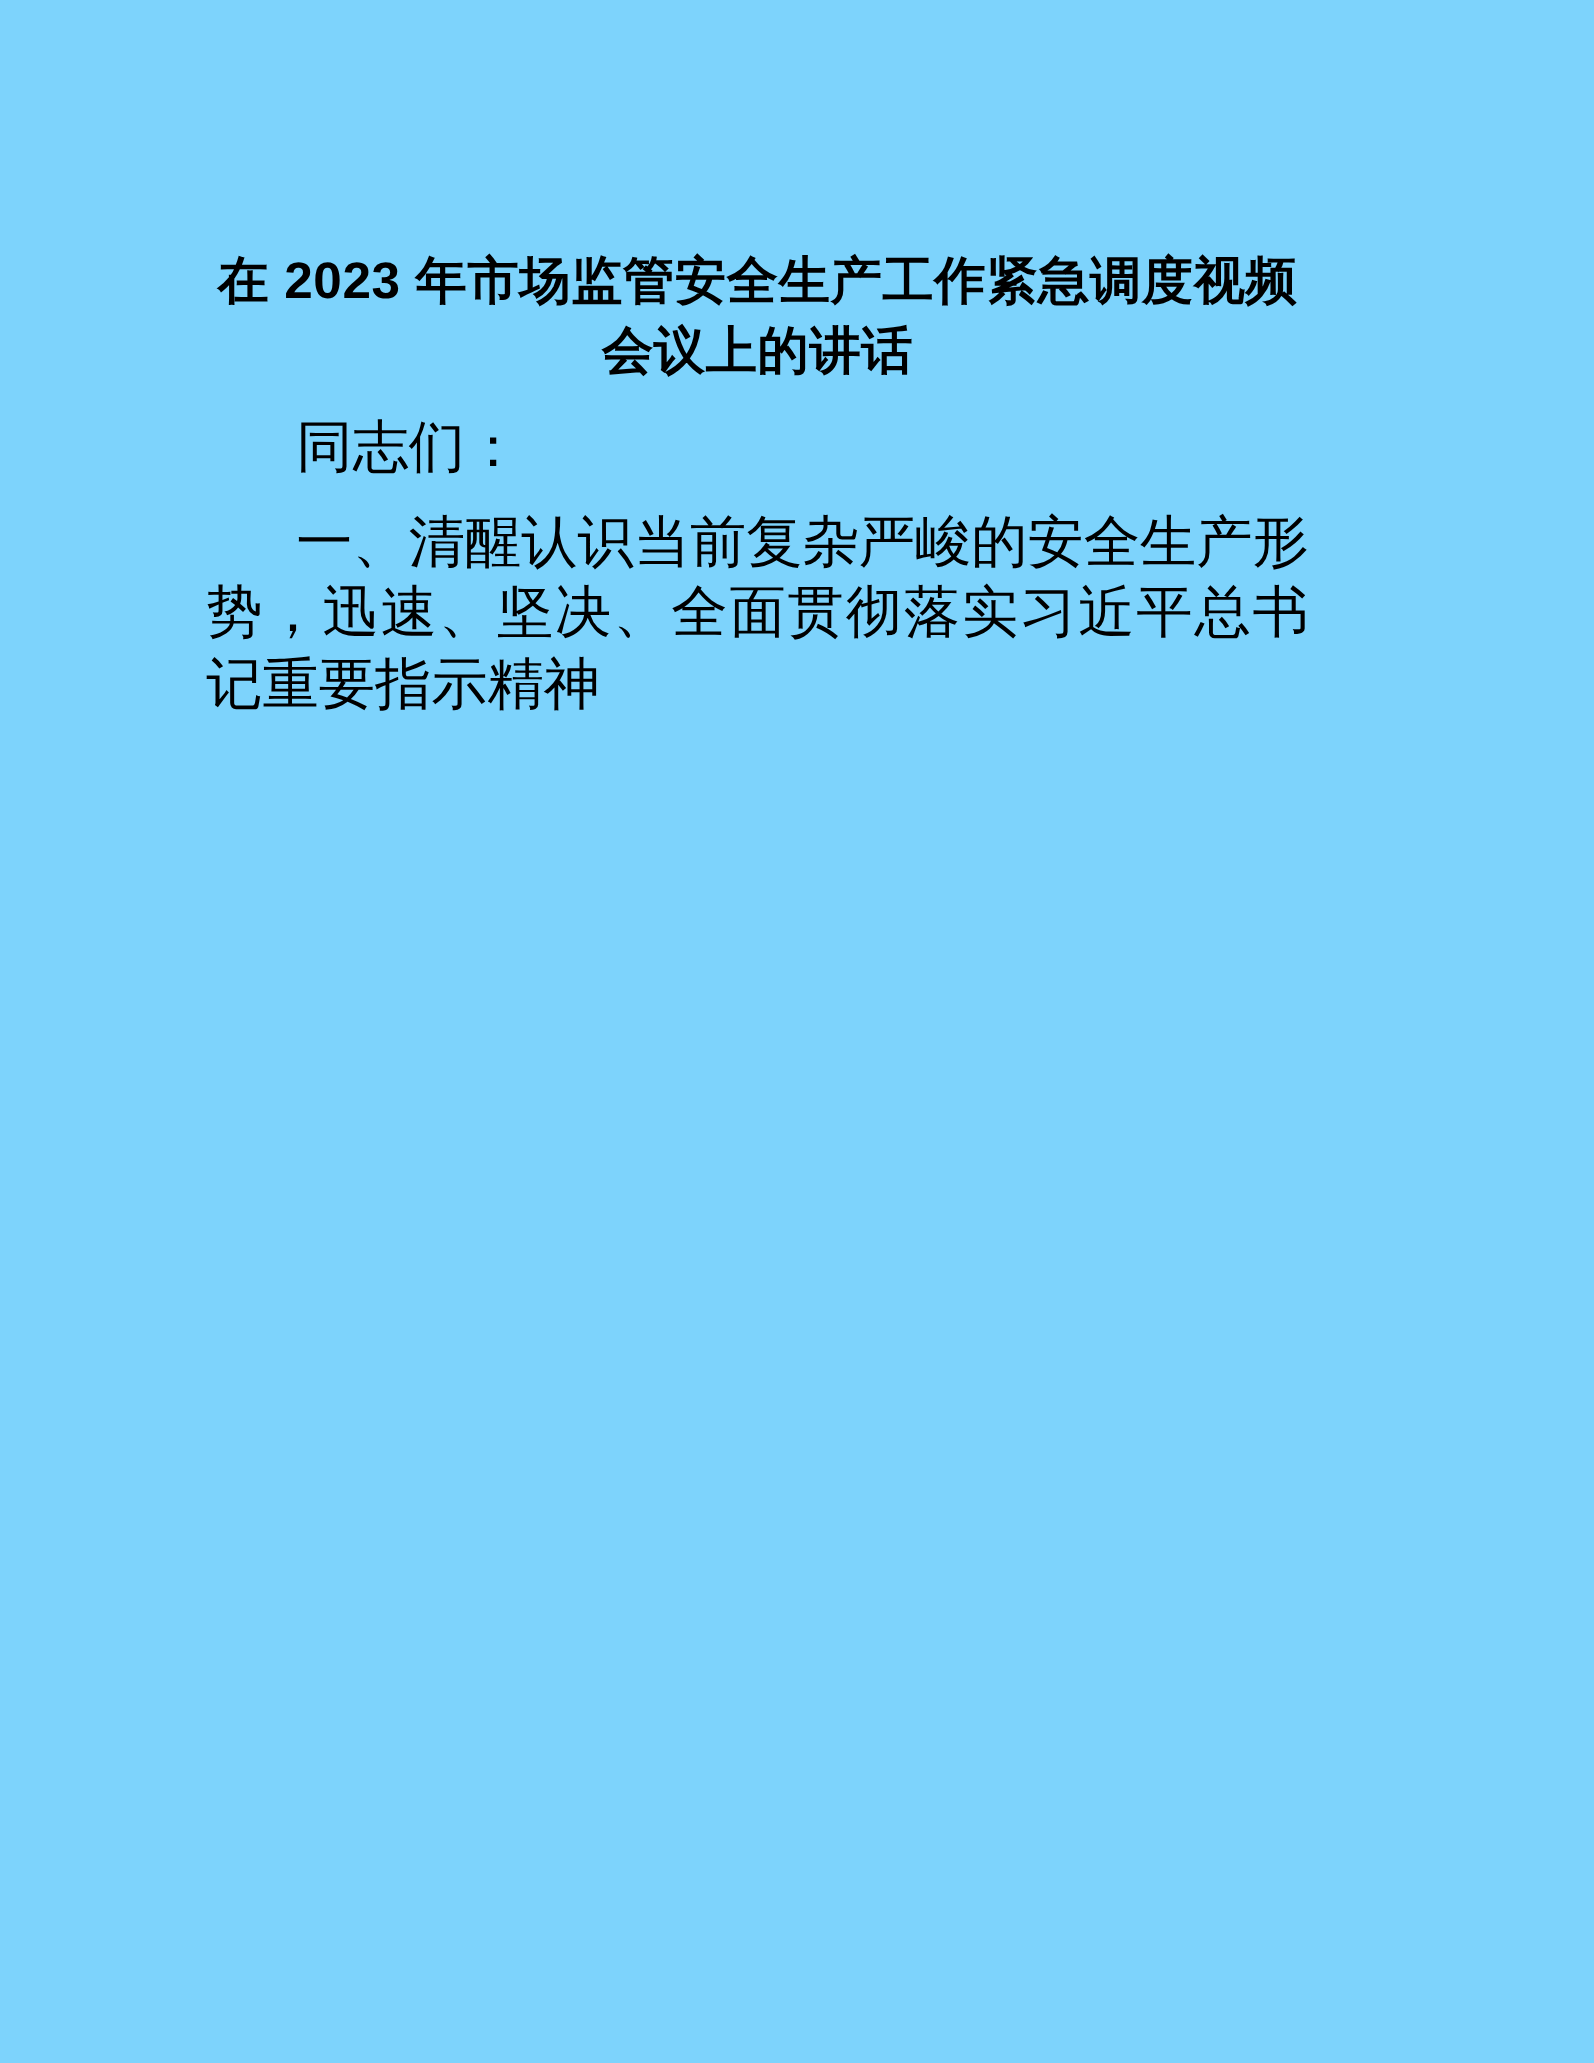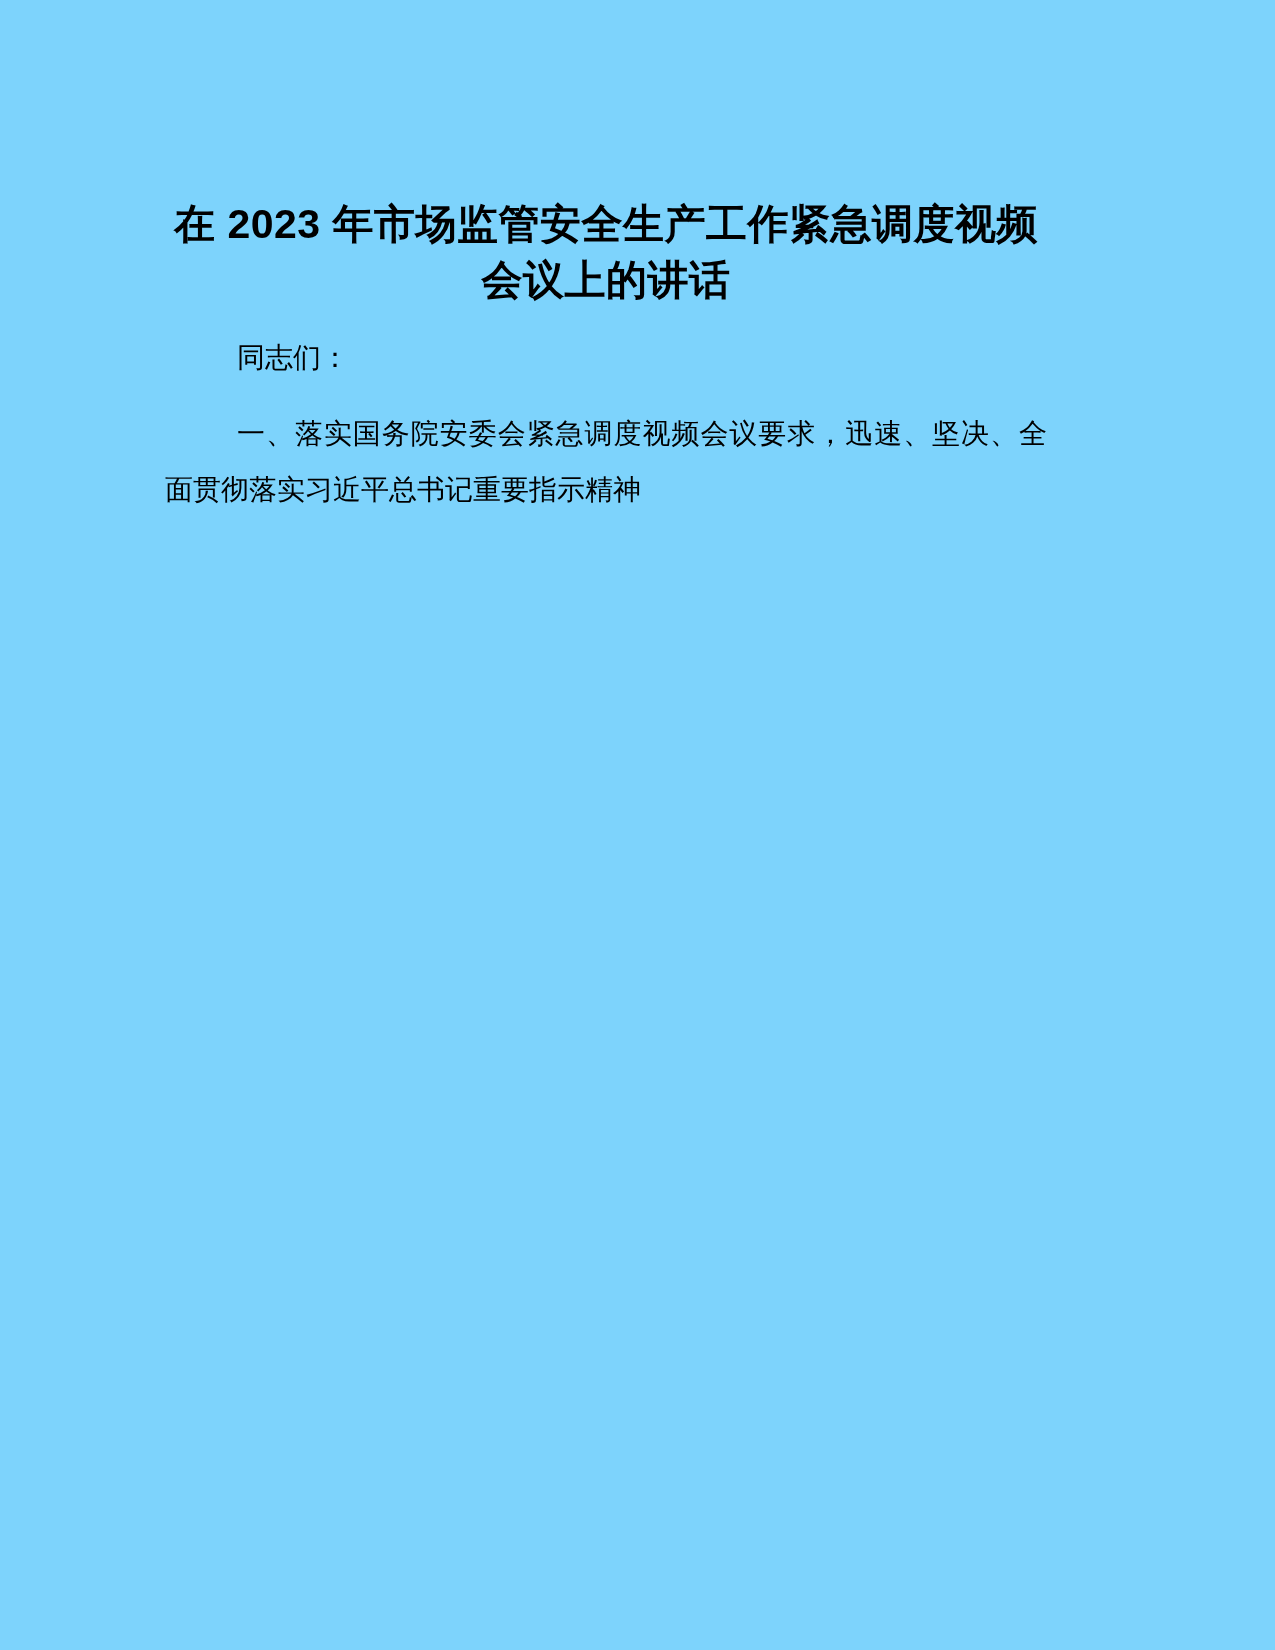--- a/index.html
+++ b/index.html
@@ -32,21 +32,21 @@
     text-align: center;
     color: #000000;
     letter-spacing: 0.5px;
     margin: 0 0 22px 0;
     padding: 0;
   }
 
   .para {
     font-family: "Liberation Sans", "DejaVu Sans", sans-serif;
     font-weight: 400;
-    font-size: 28px;
+    font-size: 45px;
     line-height: 56.5px;
     color: #000000;
     text-align: justify;
     text-justify: inter-ideograph;
     margin: 0 0 19px 0;
     padding: 0;
     text-indent: 72px;
     letter-spacing: 0px;
     word-break: break-all;
   }
@@ -68,17 +68,17 @@
 <body>
 
 <div class="page">
   <div class="doc-body">
 
     <h1 class="doc-title">在 2023 年市场监管安全生产工作紧急调度视频会议上的讲话</h1>
 
     <p class="para salutation">同志们：</p>
 
 
-    <p class="para heading">一、落实国务院安委会紧急调度视频会议要求，迅速、坚决、全面贯彻落实习近平总书记重要指示精神</p>
+    <p class="para heading">一、清醒认识当前复杂严峻的安全生产形势，迅速、坚决、全面贯彻落实习近平总书记重要指示精神</p>
 
 
   </div>
 </div>
 
 </body></html>

